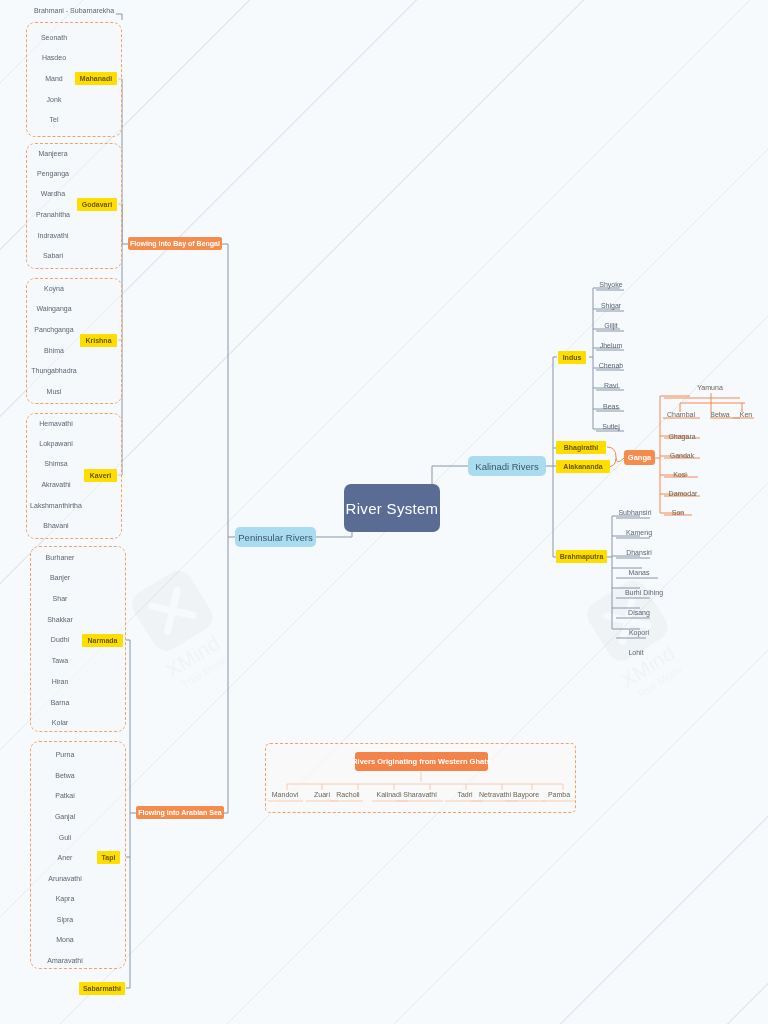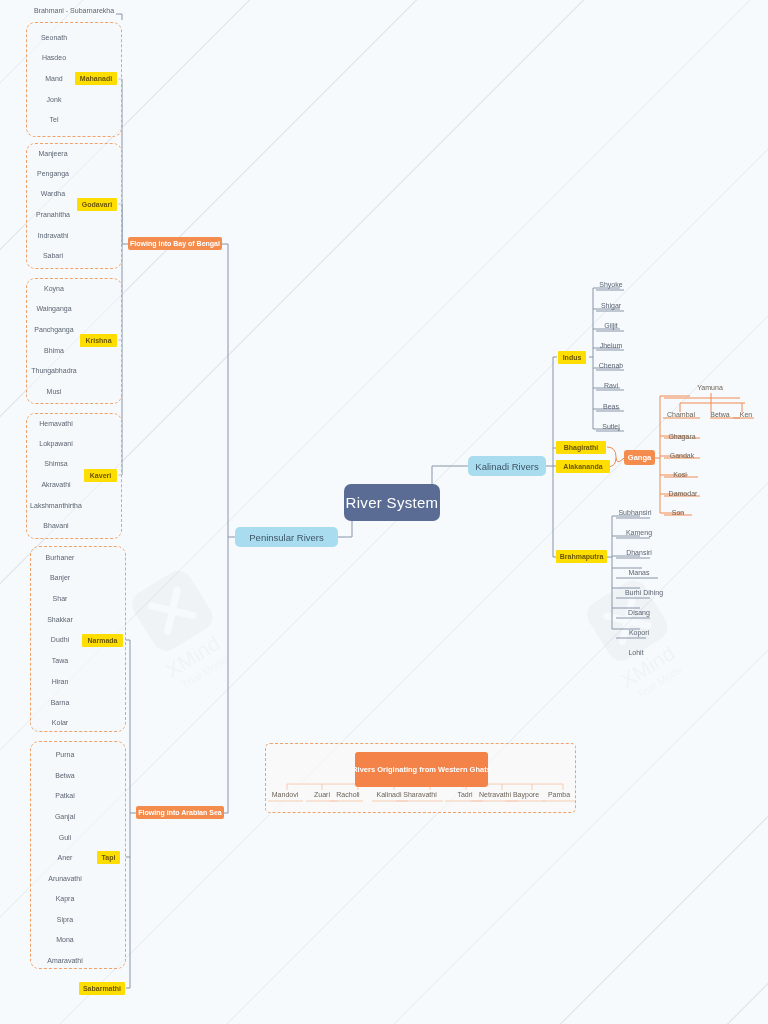--- a/index.html
+++ b/index.html
@@ -163,23 +163,23 @@
   <div class="grp" style="left:26px;top:22px;width:96px;height:115px;"></div>
   <div class="grp" style="left:26px;top:143px;width:96px;height:126px;"></div>
   <div class="grp" style="left:26px;top:278px;width:96px;height:126px;"></div>
   <div class="grp" style="left:26px;top:413px;width:96px;height:126px;"></div>
   <div class="grp" style="left:30px;top:546px;width:96px;height:186px;"></div>
   <div class="grp" style="left:30px;top:741px;width:96px;height:228px;"></div>
   <div class="grp-wg" style="left:265px;top:743px;width:311px;height:70px;"></div>
 
   <div class="node n-leaf" style="left:28px;top:4px;width:92px;height:12px;">Brahmani - Subarnarekha</div>
 
-  <div class="node n-root" style="left:344px;top:484px;width:96px;height:37px;">River System</div>
-
-  <div class="node n-blue" style="left:235px;top:527px;width:103px;height:20px;">Peninsular Rivers</div>
+  <div class="node n-root" style="left:344px;top:484px;width:96px;height:48px;">River System</div>
+
+  <div class="node n-blue" style="left:235px;top:527px;width:81px;height:20px;">Peninsular Rivers</div>
   <div class="node n-blue" style="left:468px;top:456px;width:78px;height:20px;">Kalinadi Rivers</div>
 
   <div class="node n-orange" style="left:128px;top:237px;width:94px;height:13px;">Flowing into Bay of Bengal</div>
   <div class="node n-orange" style="left:136px;top:806px;width:88px;height:13px;">Flowing into Arabian Sea</div>
 
   <div class="node n-yellow" style="left:75px;top:72px;width:42px;height:13px;">Mahanadi</div>
   <div class="node n-leaf" style="left:32px;top:31px;width:44px;height:12px;">Seonath</div>
   <div class="node n-leaf" style="left:32px;top:51px;width:44px;height:12px;">Hasdeo</div>
   <div class="node n-leaf" style="left:32px;top:72px;width:44px;height:12px;">Mand</div>
   <div class="node n-leaf" style="left:32px;top:93px;width:44px;height:12px;">Jonk</div>
@@ -263,21 +263,21 @@
   <div class="node n-yellow" style="left:556px;top:550px;width:51px;height:13px;">Brahmaputra</div>
   <div class="node n-leaf" style="left:612px;top:506px;width:46px;height:12px;">Subhansiri</div>
   <div class="node n-leaf" style="left:616px;top:526px;width:46px;height:12px;">Kameng</div>
   <div class="node n-leaf" style="left:616px;top:546px;width:46px;height:12px;">Dhansiri</div>
   <div class="node n-leaf" style="left:616px;top:566px;width:46px;height:12px;">Manas</div>
   <div class="node n-leaf" style="left:616px;top:586px;width:56px;height:12px;">Burhi Dihing</div>
   <div class="node n-leaf" style="left:616px;top:606px;width:46px;height:12px;">Disang</div>
   <div class="node n-leaf" style="left:616px;top:626px;width:46px;height:12px;">Kopori</div>
   <div class="node n-leaf" style="left:616px;top:646px;width:40px;height:12px;">Lohit</div>
 
-  <div class="node n-orange-lg" style="left:355px;top:752px;width:133px;height:35px;">Rivers Originating from Western Ghats</div>
+  <div class="node n-orange-lg" style="left:355px;top:752px;width:133px;height:19px;">Rivers Originating from Western Ghats</div>
   <div class="node n-leaf-o" style="left:266px;top:788px;width:38px;height:12px;">Mandovi</div>
   <div class="node n-leaf-o" style="left:306px;top:788px;width:32px;height:12px;">Zuari</div>
   <div class="node n-leaf-o" style="left:331px;top:788px;width:34px;height:12px;">Racholi</div>
   <div class="node n-leaf-o" style="left:370px;top:788px;width:38px;height:12px;">Kalinadi</div>
   <div class="node n-leaf-o" style="left:396px;top:788px;width:48px;height:12px;">Sharavathi</div>
   <div class="node n-leaf-o" style="left:447px;top:788px;width:36px;height:12px;">Tadri</div>
   <div class="node n-leaf-o" style="left:471px;top:788px;width:48px;height:12px;">Netravathi</div>
   <div class="node n-leaf-o" style="left:506px;top:788px;width:40px;height:12px;">Baypore</div>
   <div class="node n-leaf-o" style="left:542px;top:788px;width:34px;height:12px;">Pamba</div>
 

